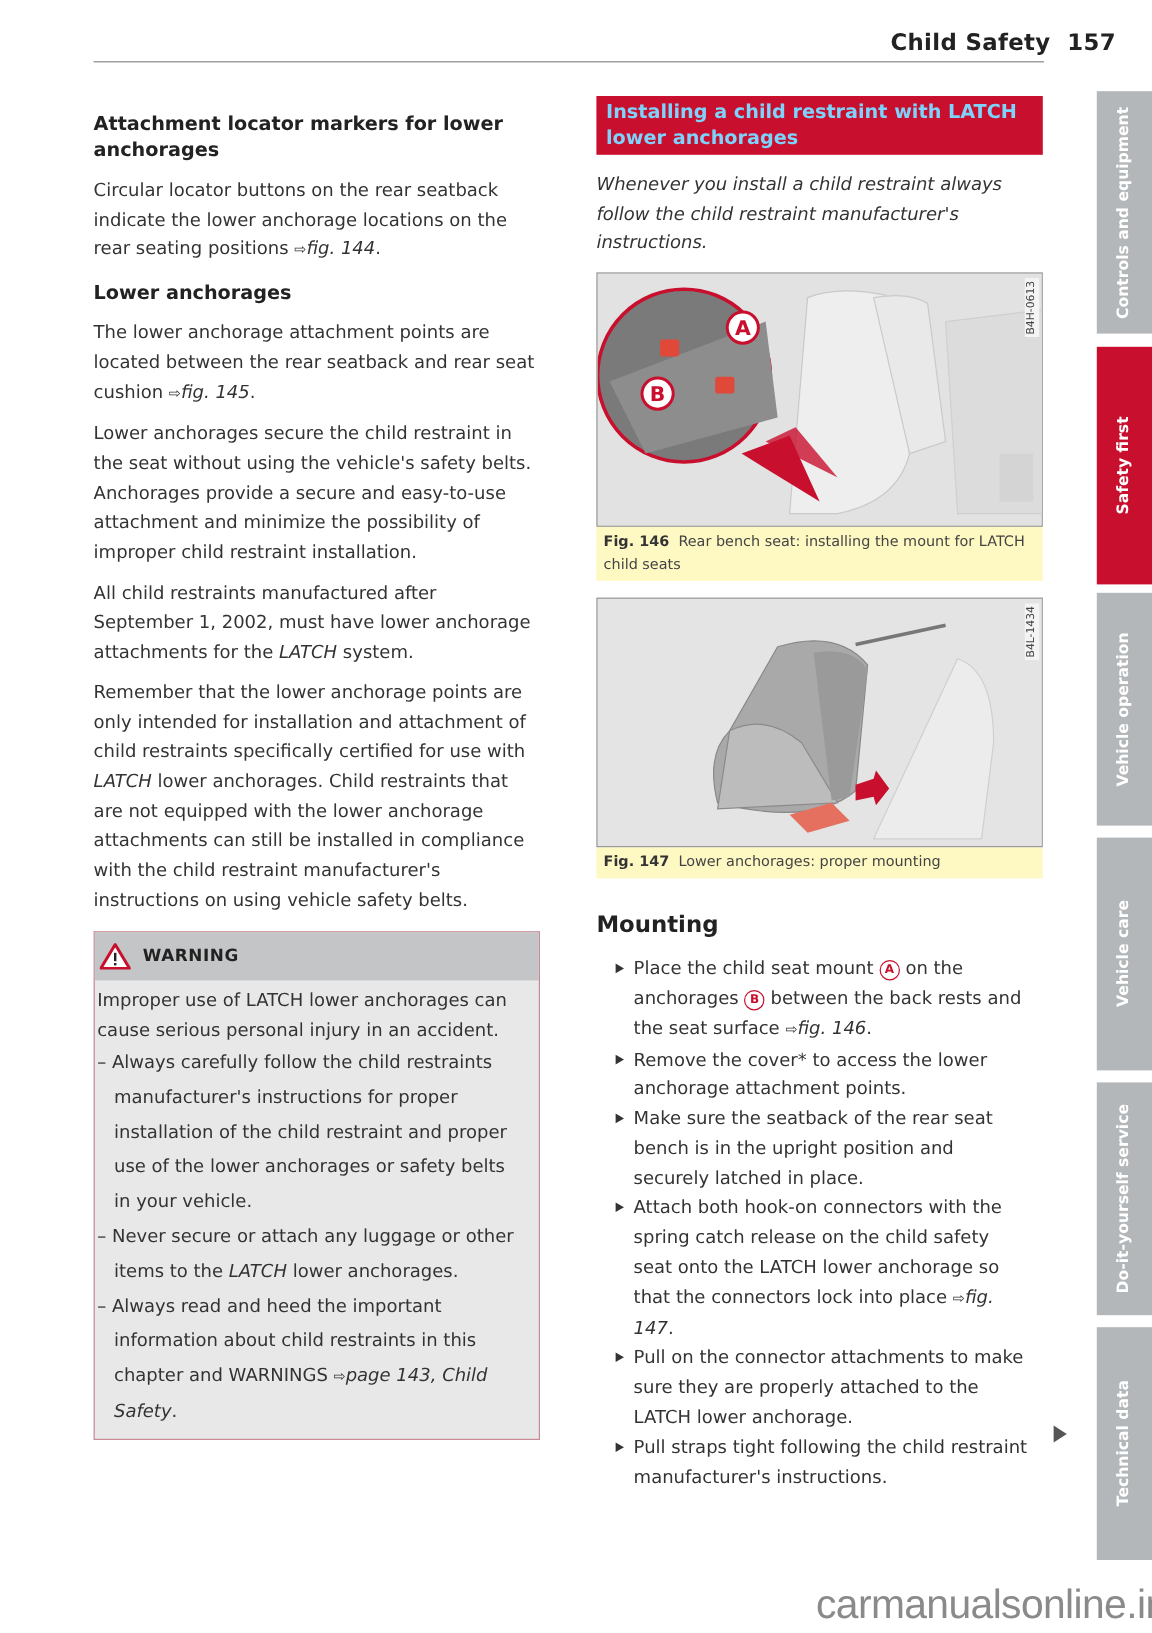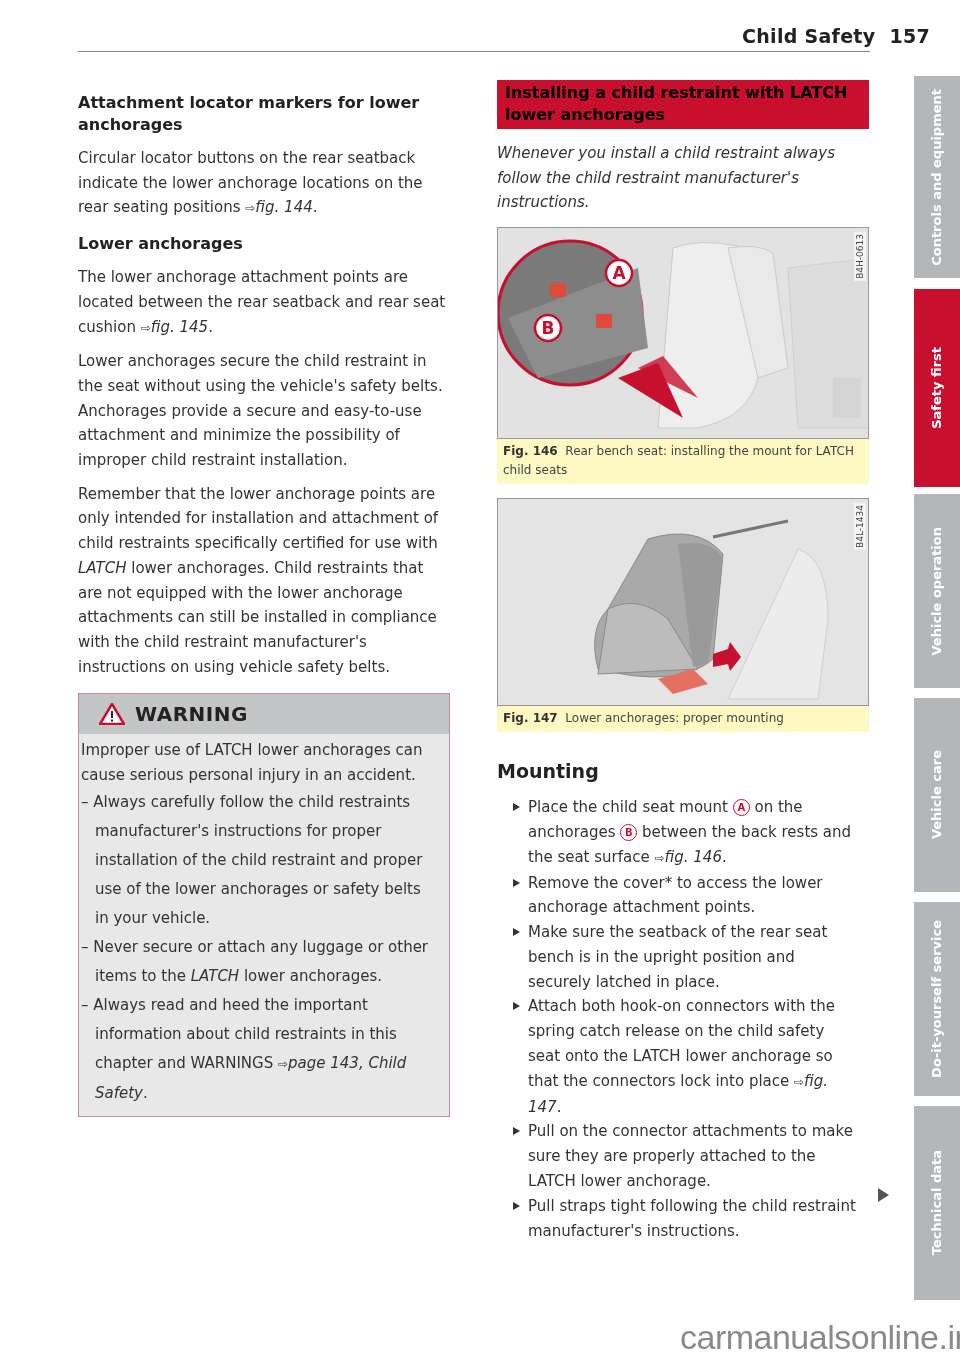--- a/index.html
+++ b/index.html
@@ -8,26 +8,26 @@
   .hdr{position:absolute;top:25px;right:30px;font-weight:bold;font-size:19px;color:#222;letter-spacing:0.3px;}
   .hdr .chap{margin-right:14px;}
   .col{position:absolute;width:372px;}
   .colL{left:78px;top:92px;}
   .colR{left:497px;top:80px;}
   h3{font-size:16px;font-weight:bold;color:#222;margin:0 0 10px 0;line-height:22px;}
   p{font-size:15px;line-height:24.7px;margin:0 0 9px 0;color:#333;}
   .i{font-style:italic;}
   .ar{font-size:12px;}
   .warn{border:1px solid #c88a96;background:#e8e8e8;margin-top:14px;}
-  .warn-head{background:#c3c5c7;height:40px;display:flex;align-items:center;padding-left:20px;font-weight:bold;font-size:20px;color:#222;letter-spacing:0.5px;}
+  .warn-head{background:#c3c5c7;height:40px;display:flex;align-items:center;padding-left:4px;font-weight:bold;font-size:14px;color:#222;letter-spacing:0.5px;}
   .warn-head svg{margin-right:10px;}
   .warn-body{padding:4px 12px 8px 2px;}
   .warn-body p{margin:0;}
   .dash{padding-left:14px;text-indent:-14px;font-size:15px;line-height:29px;}
-  .banner{background:#c8102e;color:#000000;font-weight:bold;font-size:16px;line-height:22px;padding:2px 8px 3px 8px;}
+  .banner{background:#c8102e;color:#7dd3fc;font-weight:bold;font-size:16px;line-height:22px;padding:2px 8px 3px 8px;}
   .intro{font-style:italic;font-size:15px;line-height:24.7px;margin:12px 0 12px 0;color:#333;}
   .fig{background:#e6e6e6;border:1px solid #999;position:relative;overflow:hidden;}
   .fig-code{position:absolute;right:2px;top:4px;writing-mode:vertical-rl;transform:rotate(180deg);font-size:9px;color:#444;background:#f4f4f4;padding:2px 1px;}
   .cap{background:#fef9c3;font-size:12px;line-height:19px;padding:3px 6px 4px 6px;color:#444;}
   .cap b{color:#333;}
   ul.steps{list-style:none;margin:13px;padding:0;}
   ul.steps li{position:relative;padding-left:18px;font-size:15px;line-height:24.8px;color:#333;}
   ul.steps li:before{content:"";position:absolute;left:3px;top:8px;border-left:7px solid #333;border-top:4px solid transparent;border-bottom:4px solid transparent;}
   .circ{display:inline-block;width:15px;height:15px;border:1.5px solid #c8102e;border-radius:50%;color:#c8102e;font-size:10px;font-weight:bold;text-align:center;line-height:15px;vertical-align:1px;box-sizing:content-box;}
   .cont{position:absolute;left:878px;top:1188px;border-left:11px solid #555;border-top:7px solid transparent;border-bottom:7px solid transparent;}
@@ -44,20 +44,21 @@
 <div class="hdr">
   <span class="chap">Child Safety</span><span>157</span>
 </div>
 
 <div class="col colL">
   <h3>Attachment locator markers for lower anchorages</h3>
   <p><span>Circular locator buttons on the rear seatback indicate the lower anchorage locations on the rear seating positions </span><span class="ar">⇨</span><span class="i">fig. 144</span><span>.</span></p>
   <h3 style="margin-top:12px">Lower anchorages</h3>
   <p><span>The lower anchorage attachment points are located between the rear seatback and rear seat cushion </span><span class="ar">⇨</span><span class="i">fig. 145</span><span>.</span></p>
   <p>Lower anchorages secure the child restraint in the seat without using the vehicle's safety belts. Anchorages provide a secure and easy-to-use attachment and minimize the possibility of improper child restraint installation.</p>
+  <p><span>All child restraints manufactured after September 1, 2002, must have lower anchorage attachments for the </span><span class="i">LATCH</span><span> system.</span></p>
   <p><span>Remember that the lower anchorage points are only intended for installation and attachment of child restraints specifically certified for use with </span><span class="i">LATCH</span><span> lower anchorages. Child restraints that are not equipped with the lower anchorage attachments can still be installed in compliance with the child restraint manufacturer's instructions on using vehicle safety belts.</span></p>
 
   <div class="warn">
     <div class="warn-head">
       <svg width="26" height="22" viewBox="0 0 26 22">
           <polygon points="13,1 25,21 1,21" fill="#fff" stroke="#c8102e" stroke-width="2.5" stroke-linejoin="round"></polygon>
           <rect x="12" y="8" width="2" height="7" fill="#222"></rect>
           <rect x="12" y="16.5" width="2" height="2" fill="#222"></rect>
         </svg>
       <span>WARNING</span>

